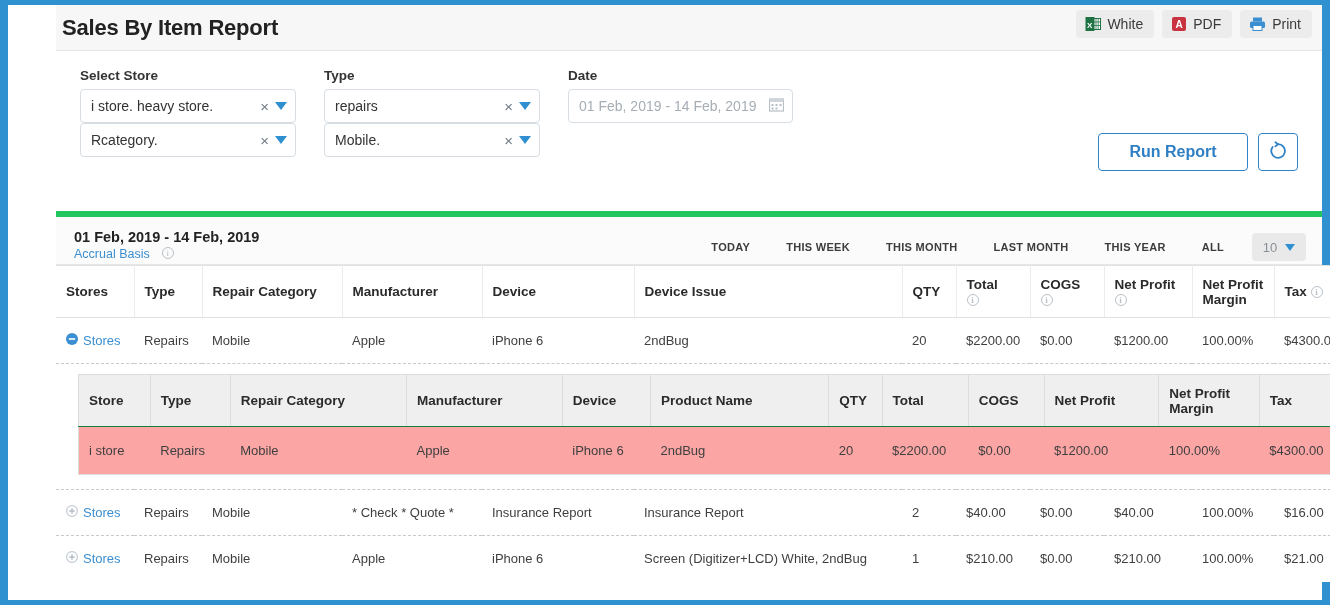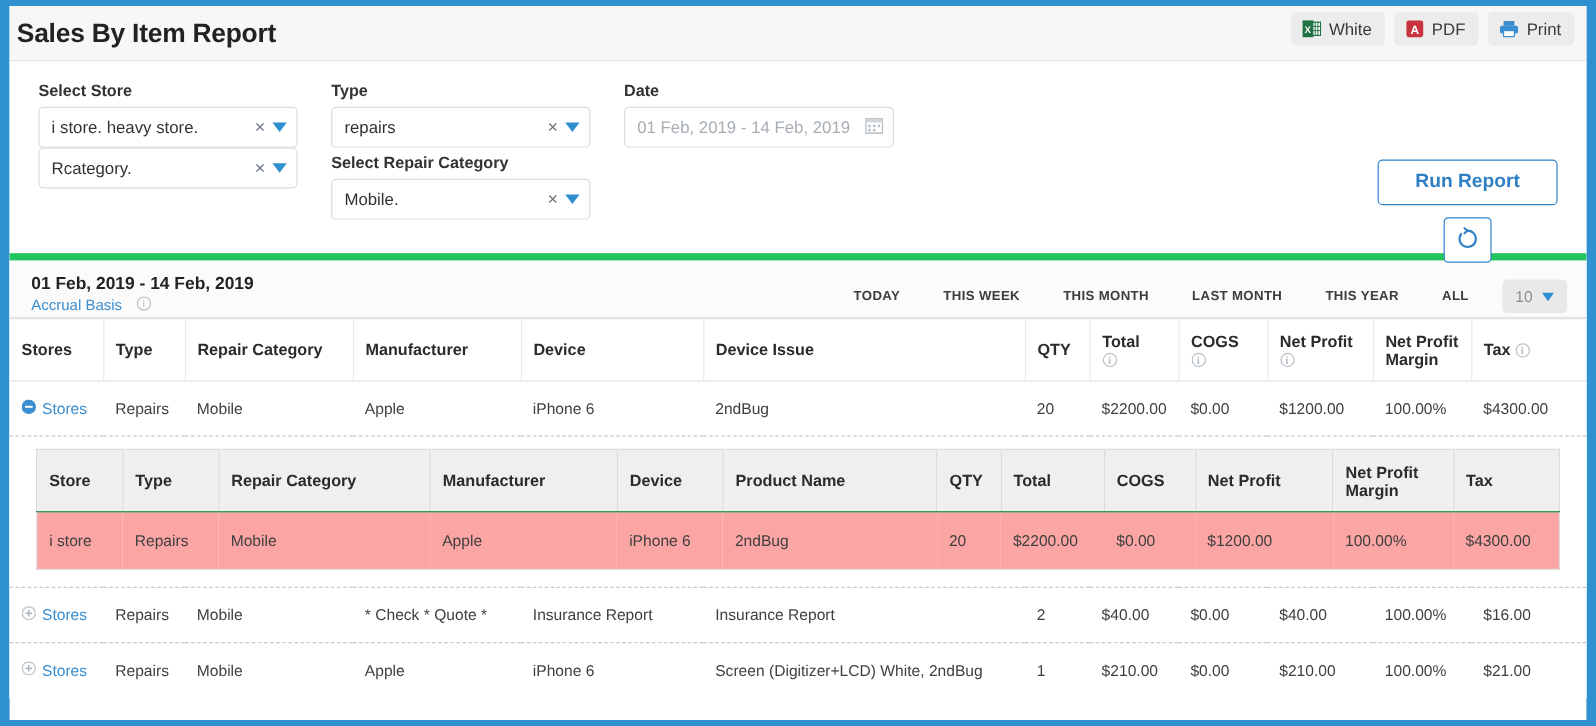--- a/index.html
+++ b/index.html
@@ -10,20 +10,21 @@
     overflow: hidden;
   }
   .page {
     position: relative;
     width: 1330px; height: 605px;
     border-left: 8px solid #3091d1;
     border-right: 8px solid #3091d1;
     border-top: 5px solid #3091d1;
     border-bottom: 5px solid #3091d1;
     background: #ffffff;
+    padding-left: 48px;
   }
 
   
   .titlebar {
     height: 46px;
     background: #f7f7f7;
     border-bottom: 1px solid #e4e4e4;
     display: flex;
     align-items: center;
     padding: 0 10px 0 6px;
@@ -108,21 +109,20 @@
     justify-content: space-between;
     cursor: text;
   }
   .date-ctl .val { color: #a6adb4; }
   .run-wrap {
     position: absolute;
     right: 24px; top: 82px;
     display: flex;
     gap: 10px;
     align-items: center;
-    flex-direction: column;
   }
   .run-btn {
     width: 150px; height: 38px;
     border: 1px solid #3183c8;
     border-radius: 4px;
     background: #fff;
     color: #2f7fc4;
     font-size: 16px;
     font-weight: bold;
     cursor: pointer;
@@ -348,21 +348,20 @@
     <div class="frow">
       <div class="fgroup">
         <div class="fctl">
           <span class="val">Rcategory.</span>
           <span class="clear">×</span>
           <span class="caret"></span>
         </div>
       </div>
 
       <div class="fgroup">
-        <div class="flabel">Select Repair Category</div>
         <div class="fctl">
           <span class="val">Mobile.</span>
           <span class="clear">×</span>
           <span class="caret"></span>
         </div>
       </div>
     </div>
 
     <div class="run-wrap">
       <button class="run-btn">Run Report</button>

